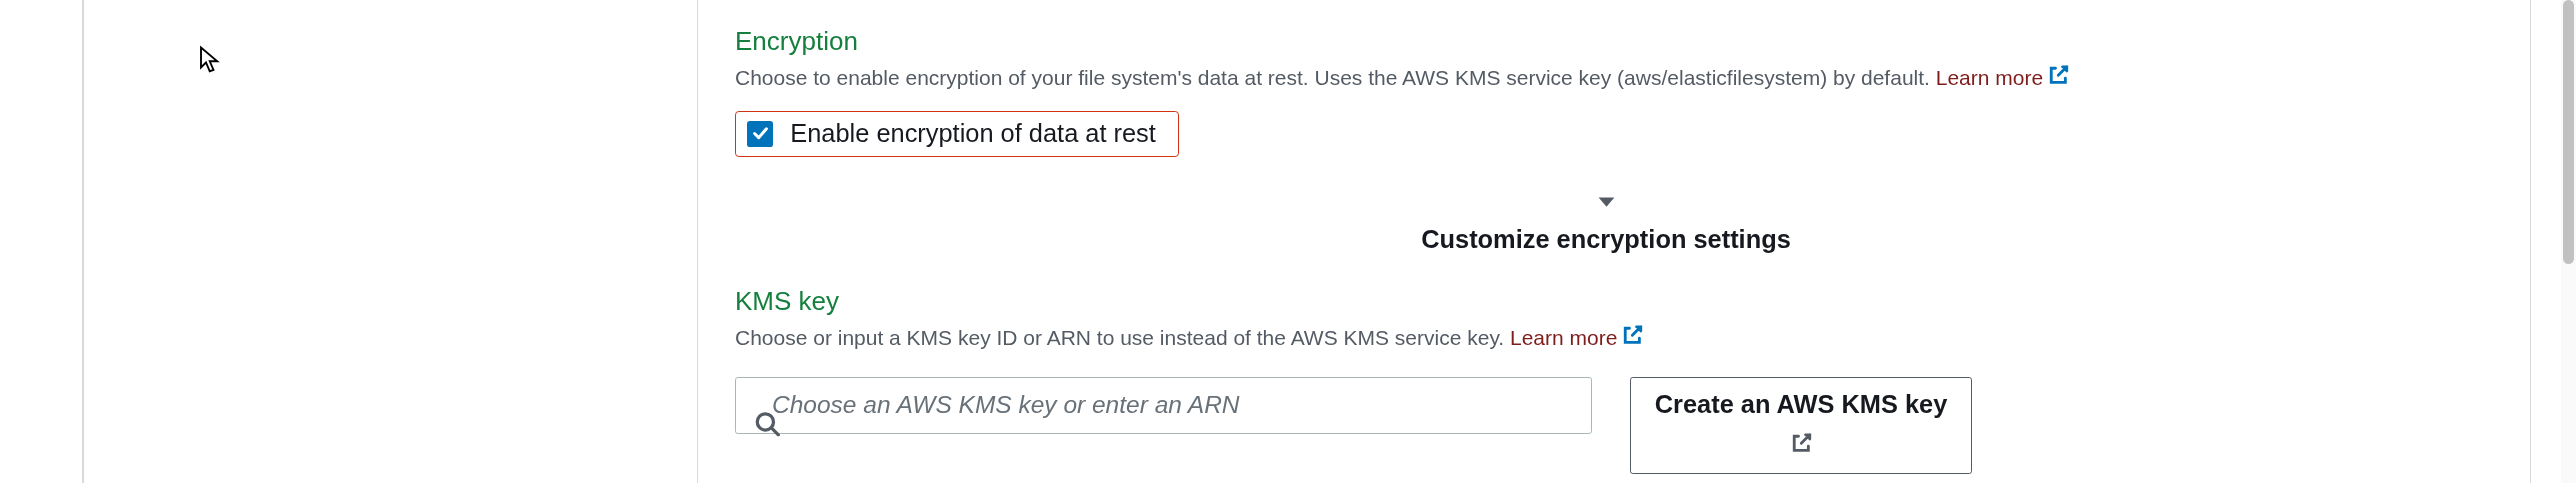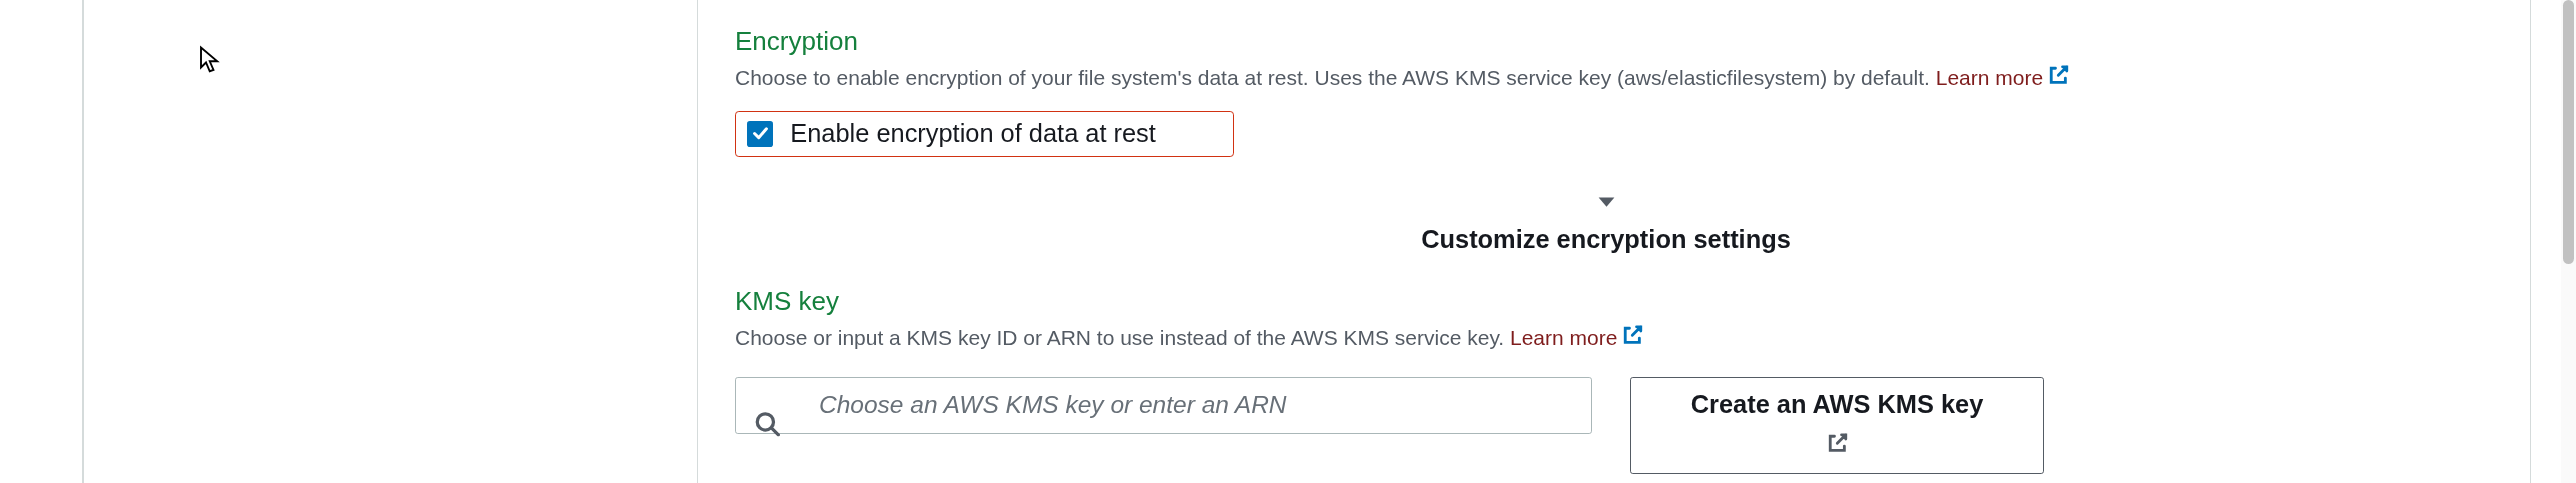--- a/index.html
+++ b/index.html
@@ -80,21 +80,21 @@
       margin-left: 3.8px;
     }
     .checkbox-row {
       margin-top: 17px;
       display: flex;
       align-items: center;
       gap: 17px;
       border: 1.9px solid #d13212;
       border-radius: 3.8px;
       padding: 7.5px 11.3px;
-      width: 499px;
+      width: 444px;
     }
     .checkbox {
       width: 26px;
       height: 26px;
       background: #0073bb;
       border-radius: 2.8px;
       display: flex;
       align-items: center;
       justify-content: center;
       flex-shrink: 0;
@@ -137,31 +137,31 @@
       left: 19px;
       top: 50%;
       transform: translateY(-50%);
     }
     .search-input {
       width: 100%;
       height: 57px;
       border: 0.9px solid #aab7b8;
       border-radius: 2.8px;
       font-size: 24.5px;
-      padding: 0 19px 0 83px;
+      padding: 0 19px 0 36px;
       color: #16191f;
       font-style: italic;
       font-family: inherit;
     }
     .search-input::placeholder {
       color: #687078;
       font-style: italic;
     }
     .create-button {
-      width: 414px;
+      width: 342px;
       min-height: 57px;
       border: 0.9px solid #545b64;
       border-radius: 2.8px;
       background: #ffffff;
       font-size: 25.4px;
       font-weight: 700;
       color: #16191f;
       cursor: pointer;
       display: flex;
       flex-direction: column;

